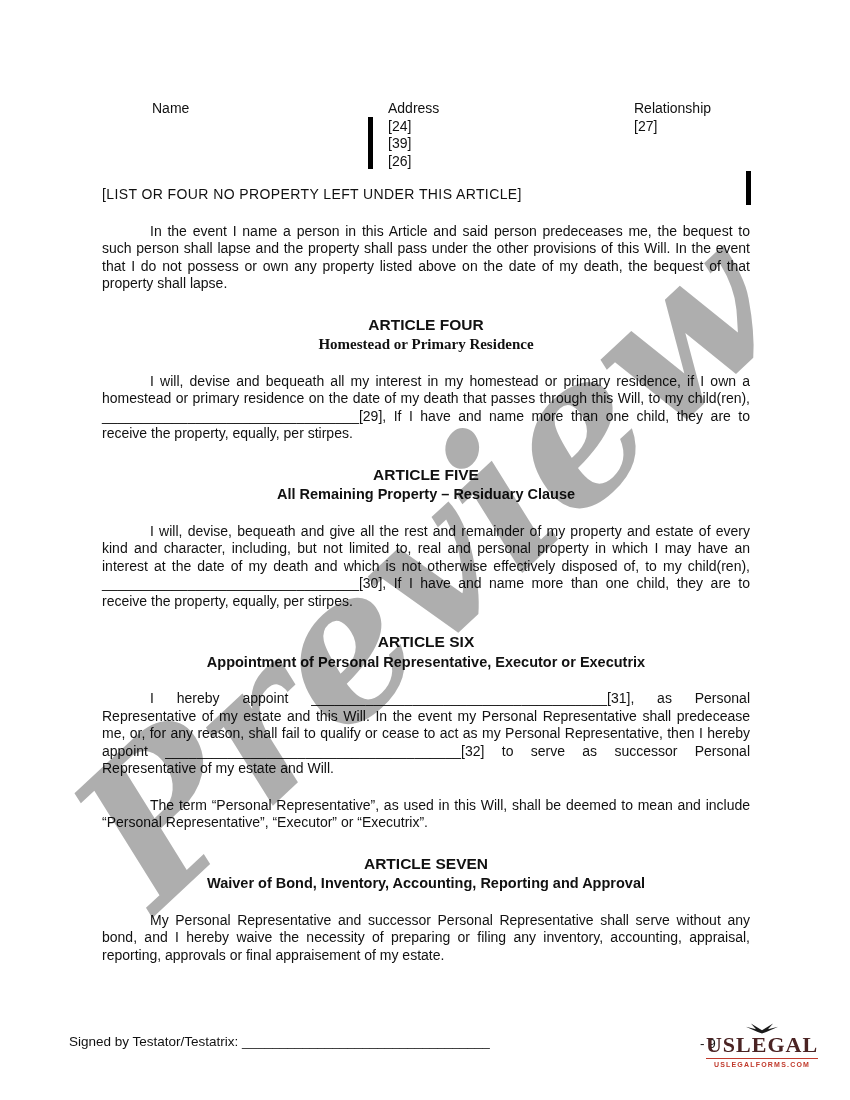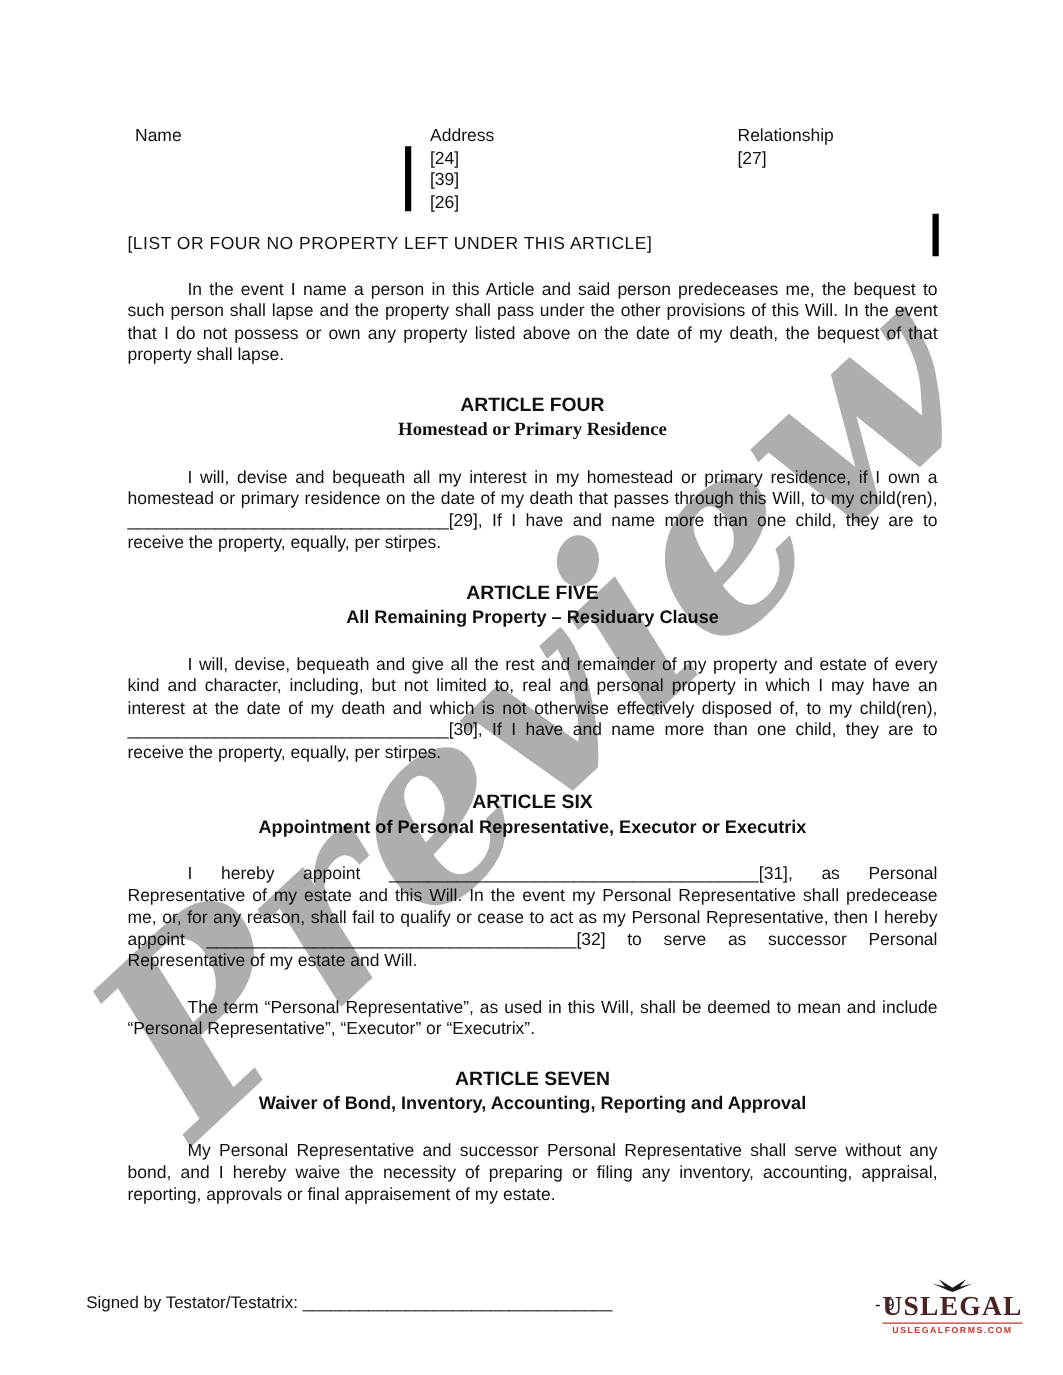--- a/index.html
+++ b/index.html
@@ -32,21 +32,21 @@
     white-space: nowrap;
   }
   .content {
     position: relative;
     padding: 100px 100px 0 102px;
     font-size: 14px;
     line-height: 17.5px;
     z-index: 1;
   }
   
-  .ben-table { position: relative; display: flex; }
+  .ben-table { position: relative; display: flex; margin-left: 44px; }
   .ben-col { display: flex; flex-direction: column; }
   .ben-col.c-name { width: 232px; padding-left: 6px; }
   .ben-col.c-addr { width: 256px; padding-left: 10px; position: relative; }
   .ben-col.c-rel  { flex: 1; }
   .addr-bar {
     position: absolute;
     left: -10px;
     top: 17px;
     width: 5px;
     height: 52px;

